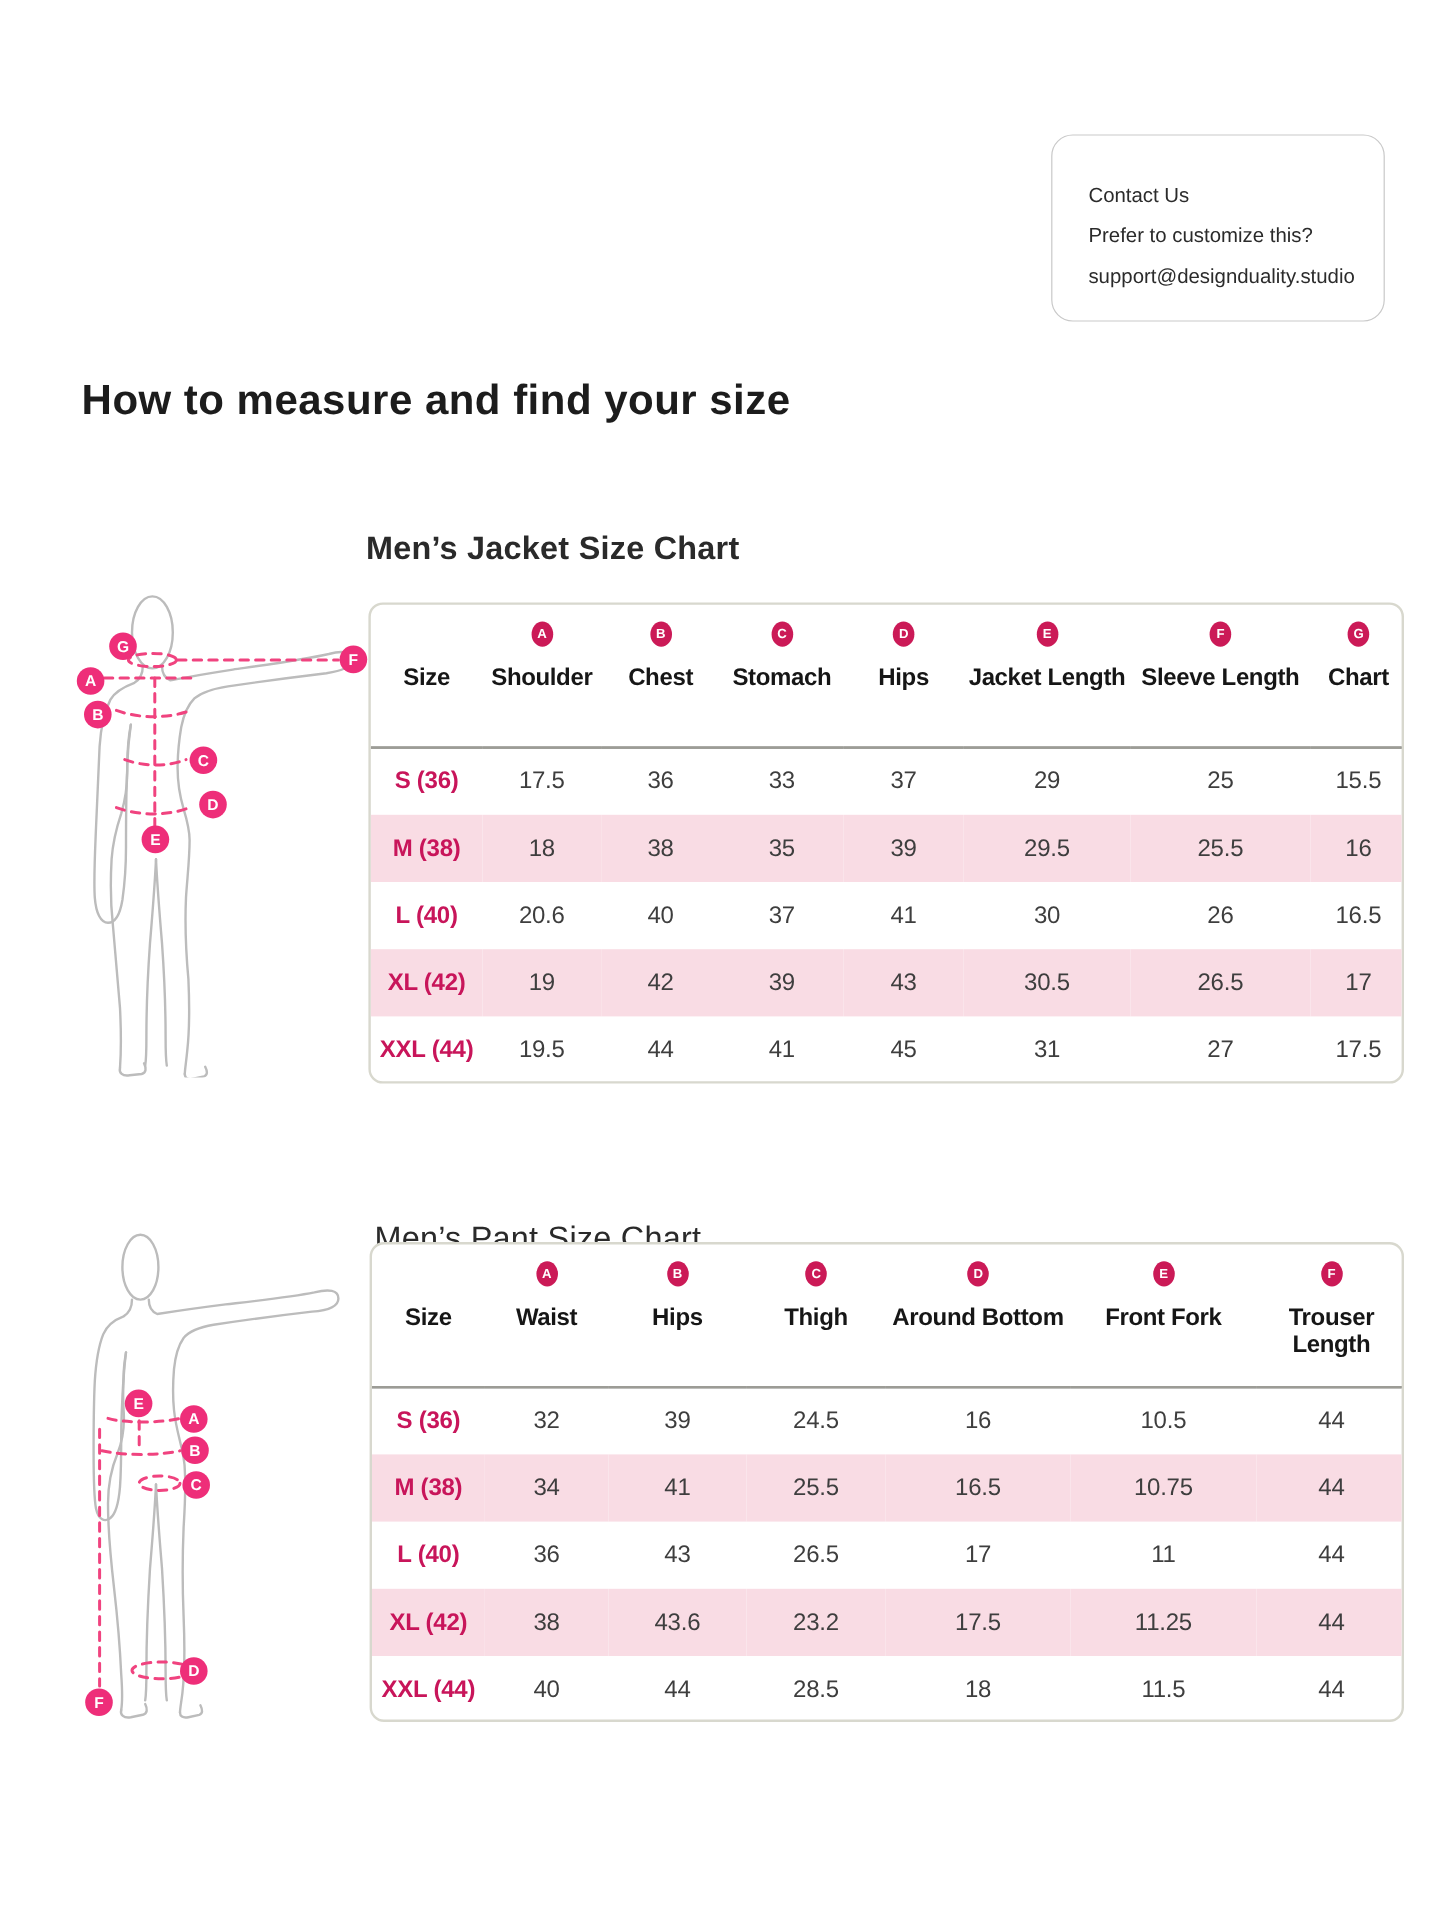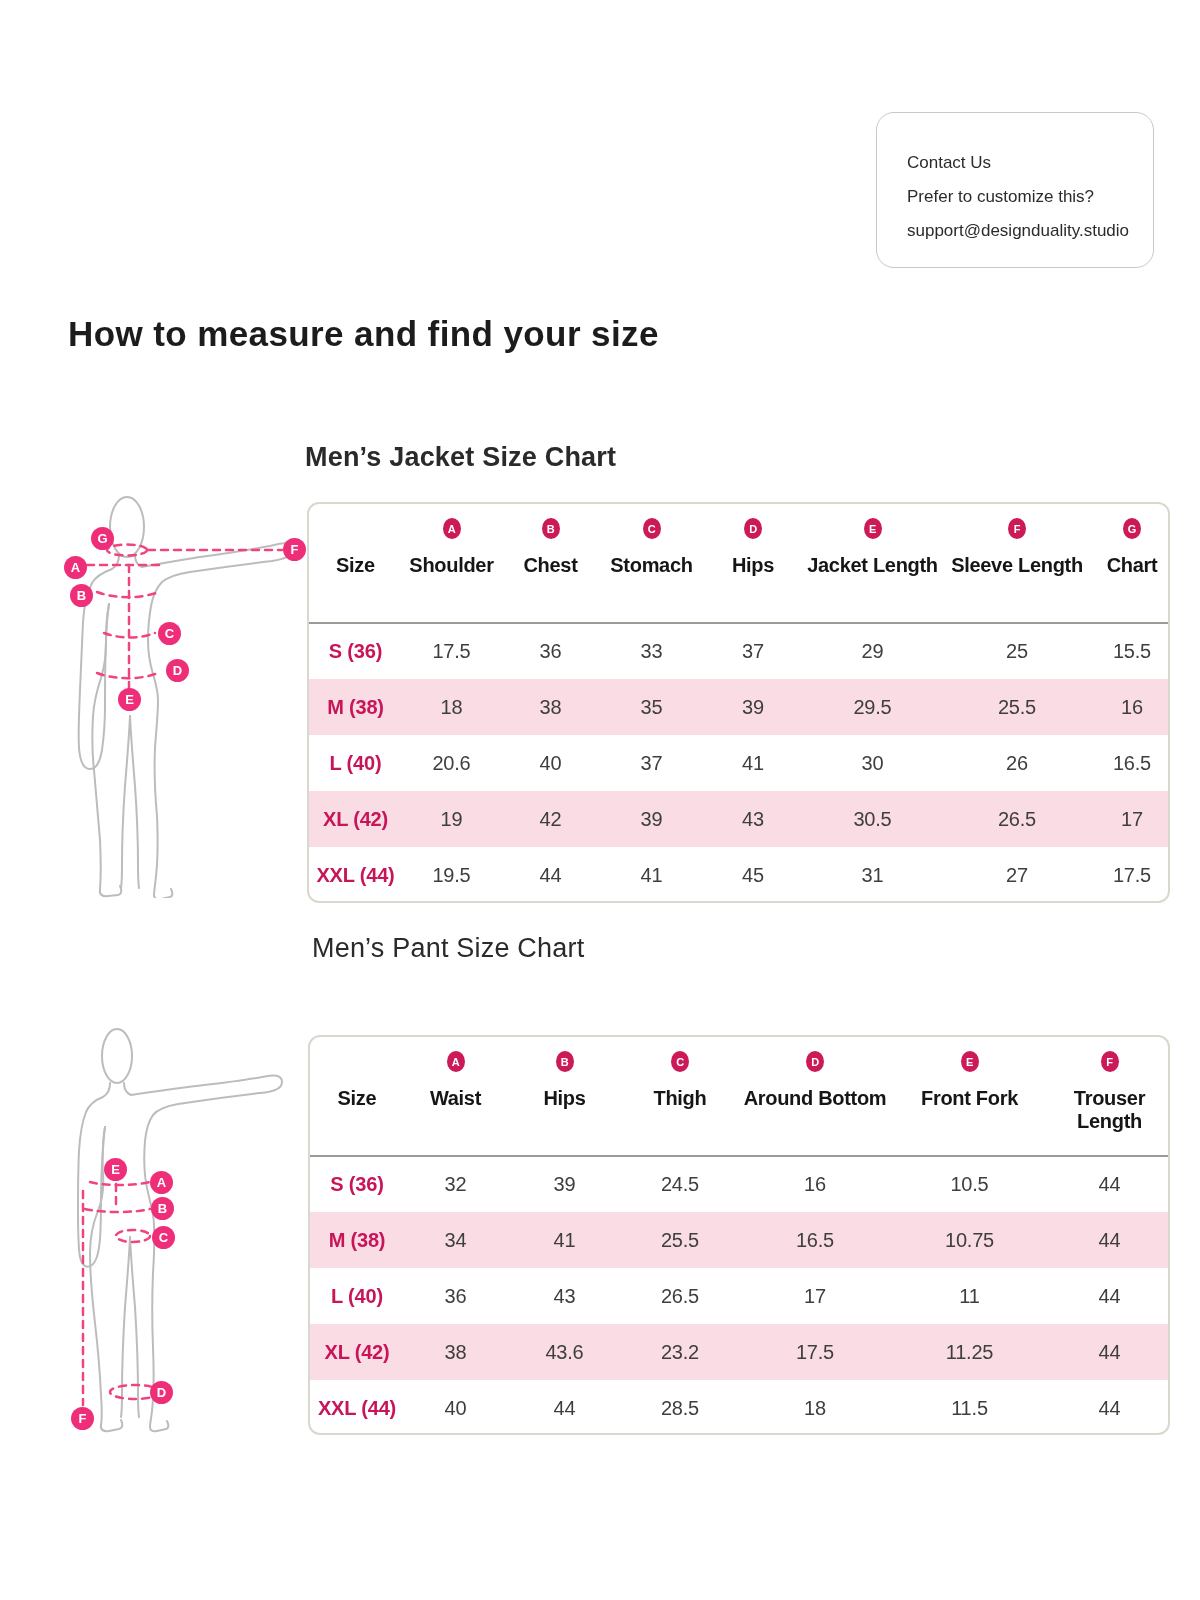--- a/index.html
+++ b/index.html
@@ -16,21 +16,21 @@
     padding:33px 10px 0 30px; font-size:17px; color:#2b2b2b; line-height:34px;
   }
 
   
   .page-title {
     position:absolute; left:68px; top:314px; font-size:35px; font-weight:bold;
     color:#1c1c1c; letter-spacing:0.4px;
   }
   .chart-title { position:absolute; font-size:27px; color:#2a2a2a; letter-spacing:0.2px; }
   #jacket-title { left:305px; top:442px;font-weight:bold; }
-  #pant-title   { left:312px; top:933px; }
+  #pant-title   { left:312px; top:1017px; }
 
   
   .table-wrap {
     position:absolute; background:#fff; border:2px solid #d8d8ce;
     border-radius:12px; overflow:hidden;
   }
   #jacket-table-wrap { left:307px; top:502px; width:863px; height:401px; }
   #pant-table-wrap   { left:308px; top:1035px; width:862px; height:400px; }
 
   table { width:100%; height:100%; border-collapse:collapse; table-layout:fixed; }

